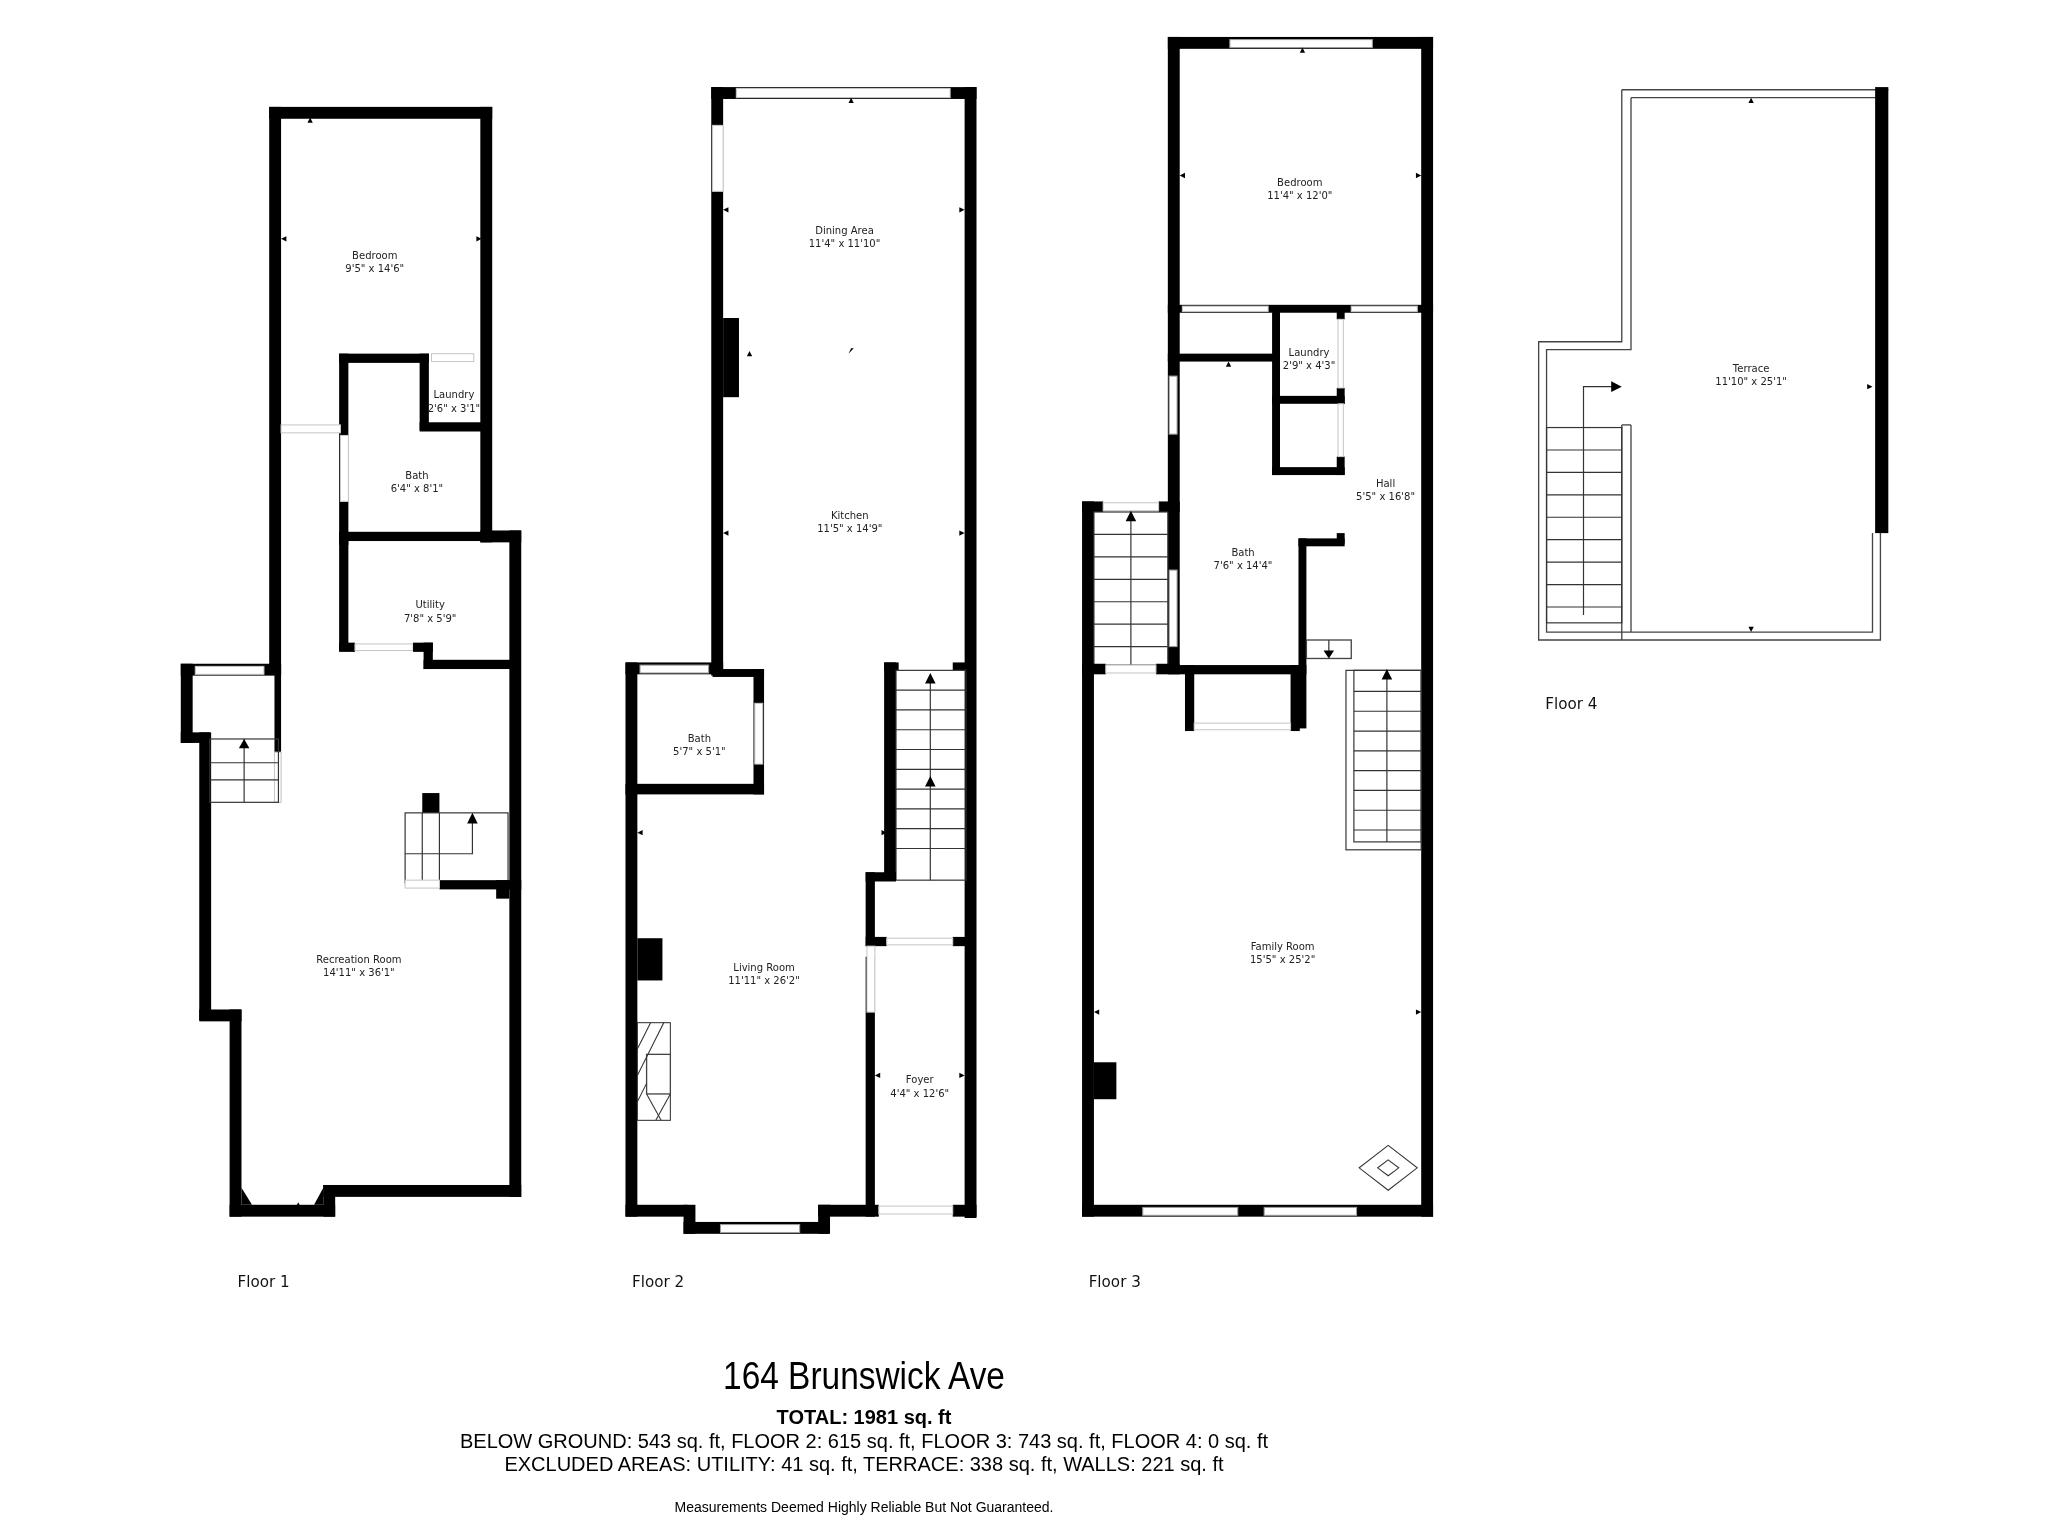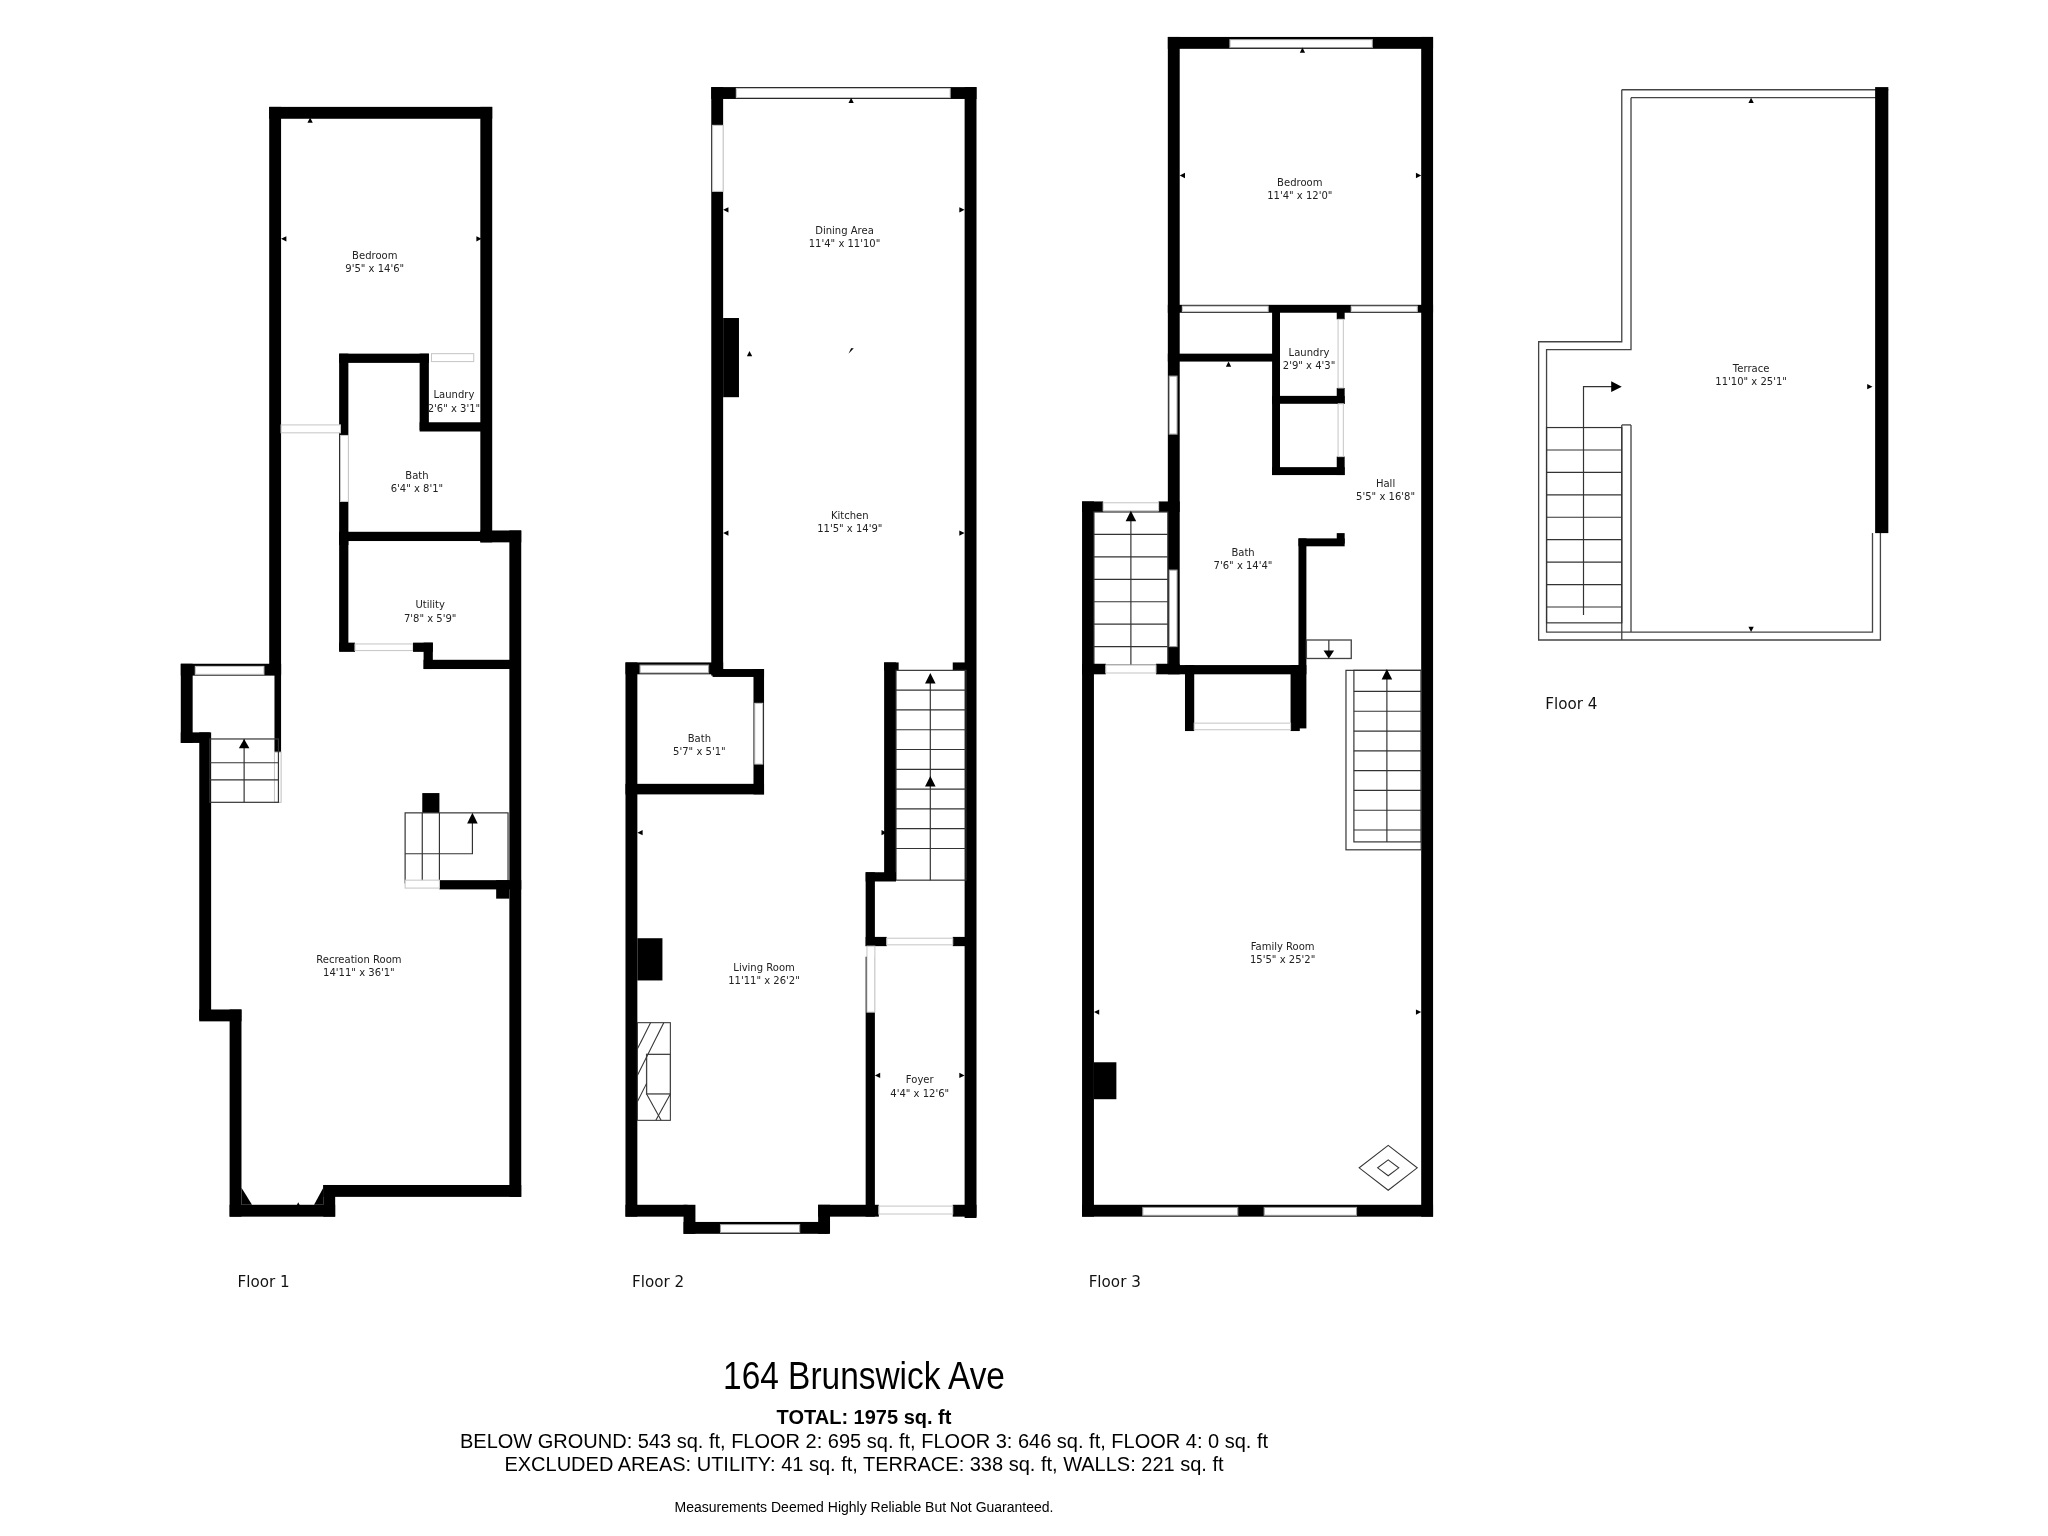--- a/index.html
+++ b/index.html
@@ -318,17 +318,17 @@
   </g>
 
   <text class="floor-label" x="180" y="975">Floor 1</text>
   <text class="floor-label" x="479" y="975">Floor 2</text>
   <text class="floor-label" x="825" y="975">Floor 3</text>
   <text class="floor-label" x="1171" y="537">Floor 4</text>
 </svg>
 
 <div id="footer">
   <span class="title">164 Brunswick Ave</span>
-  <span class="total">TOTAL: 1975 sq. ft</span>
-  <span class="line">BELOW GROUND: 543 sq. ft, FLOOR 2: 695 sq. ft, FLOOR 3: 646 sq. ft, FLOOR 4: 0 sq. ft</span>
+  <span class="total">TOTAL: 1981 sq. ft</span>
+  <span class="line">BELOW GROUND: 543 sq. ft, FLOOR 2: 615 sq. ft, FLOOR 3: 743 sq. ft, FLOOR 4: 0 sq. ft</span>
   <span class="line">EXCLUDED AREAS: UTILITY: 41 sq. ft, TERRACE: 338 sq. ft, WALLS: 221 sq. ft</span>
   <span class="disclaimer">Measurements Deemed Highly Reliable But Not Guaranteed.</span>
 </div>
 
 </body></html>

